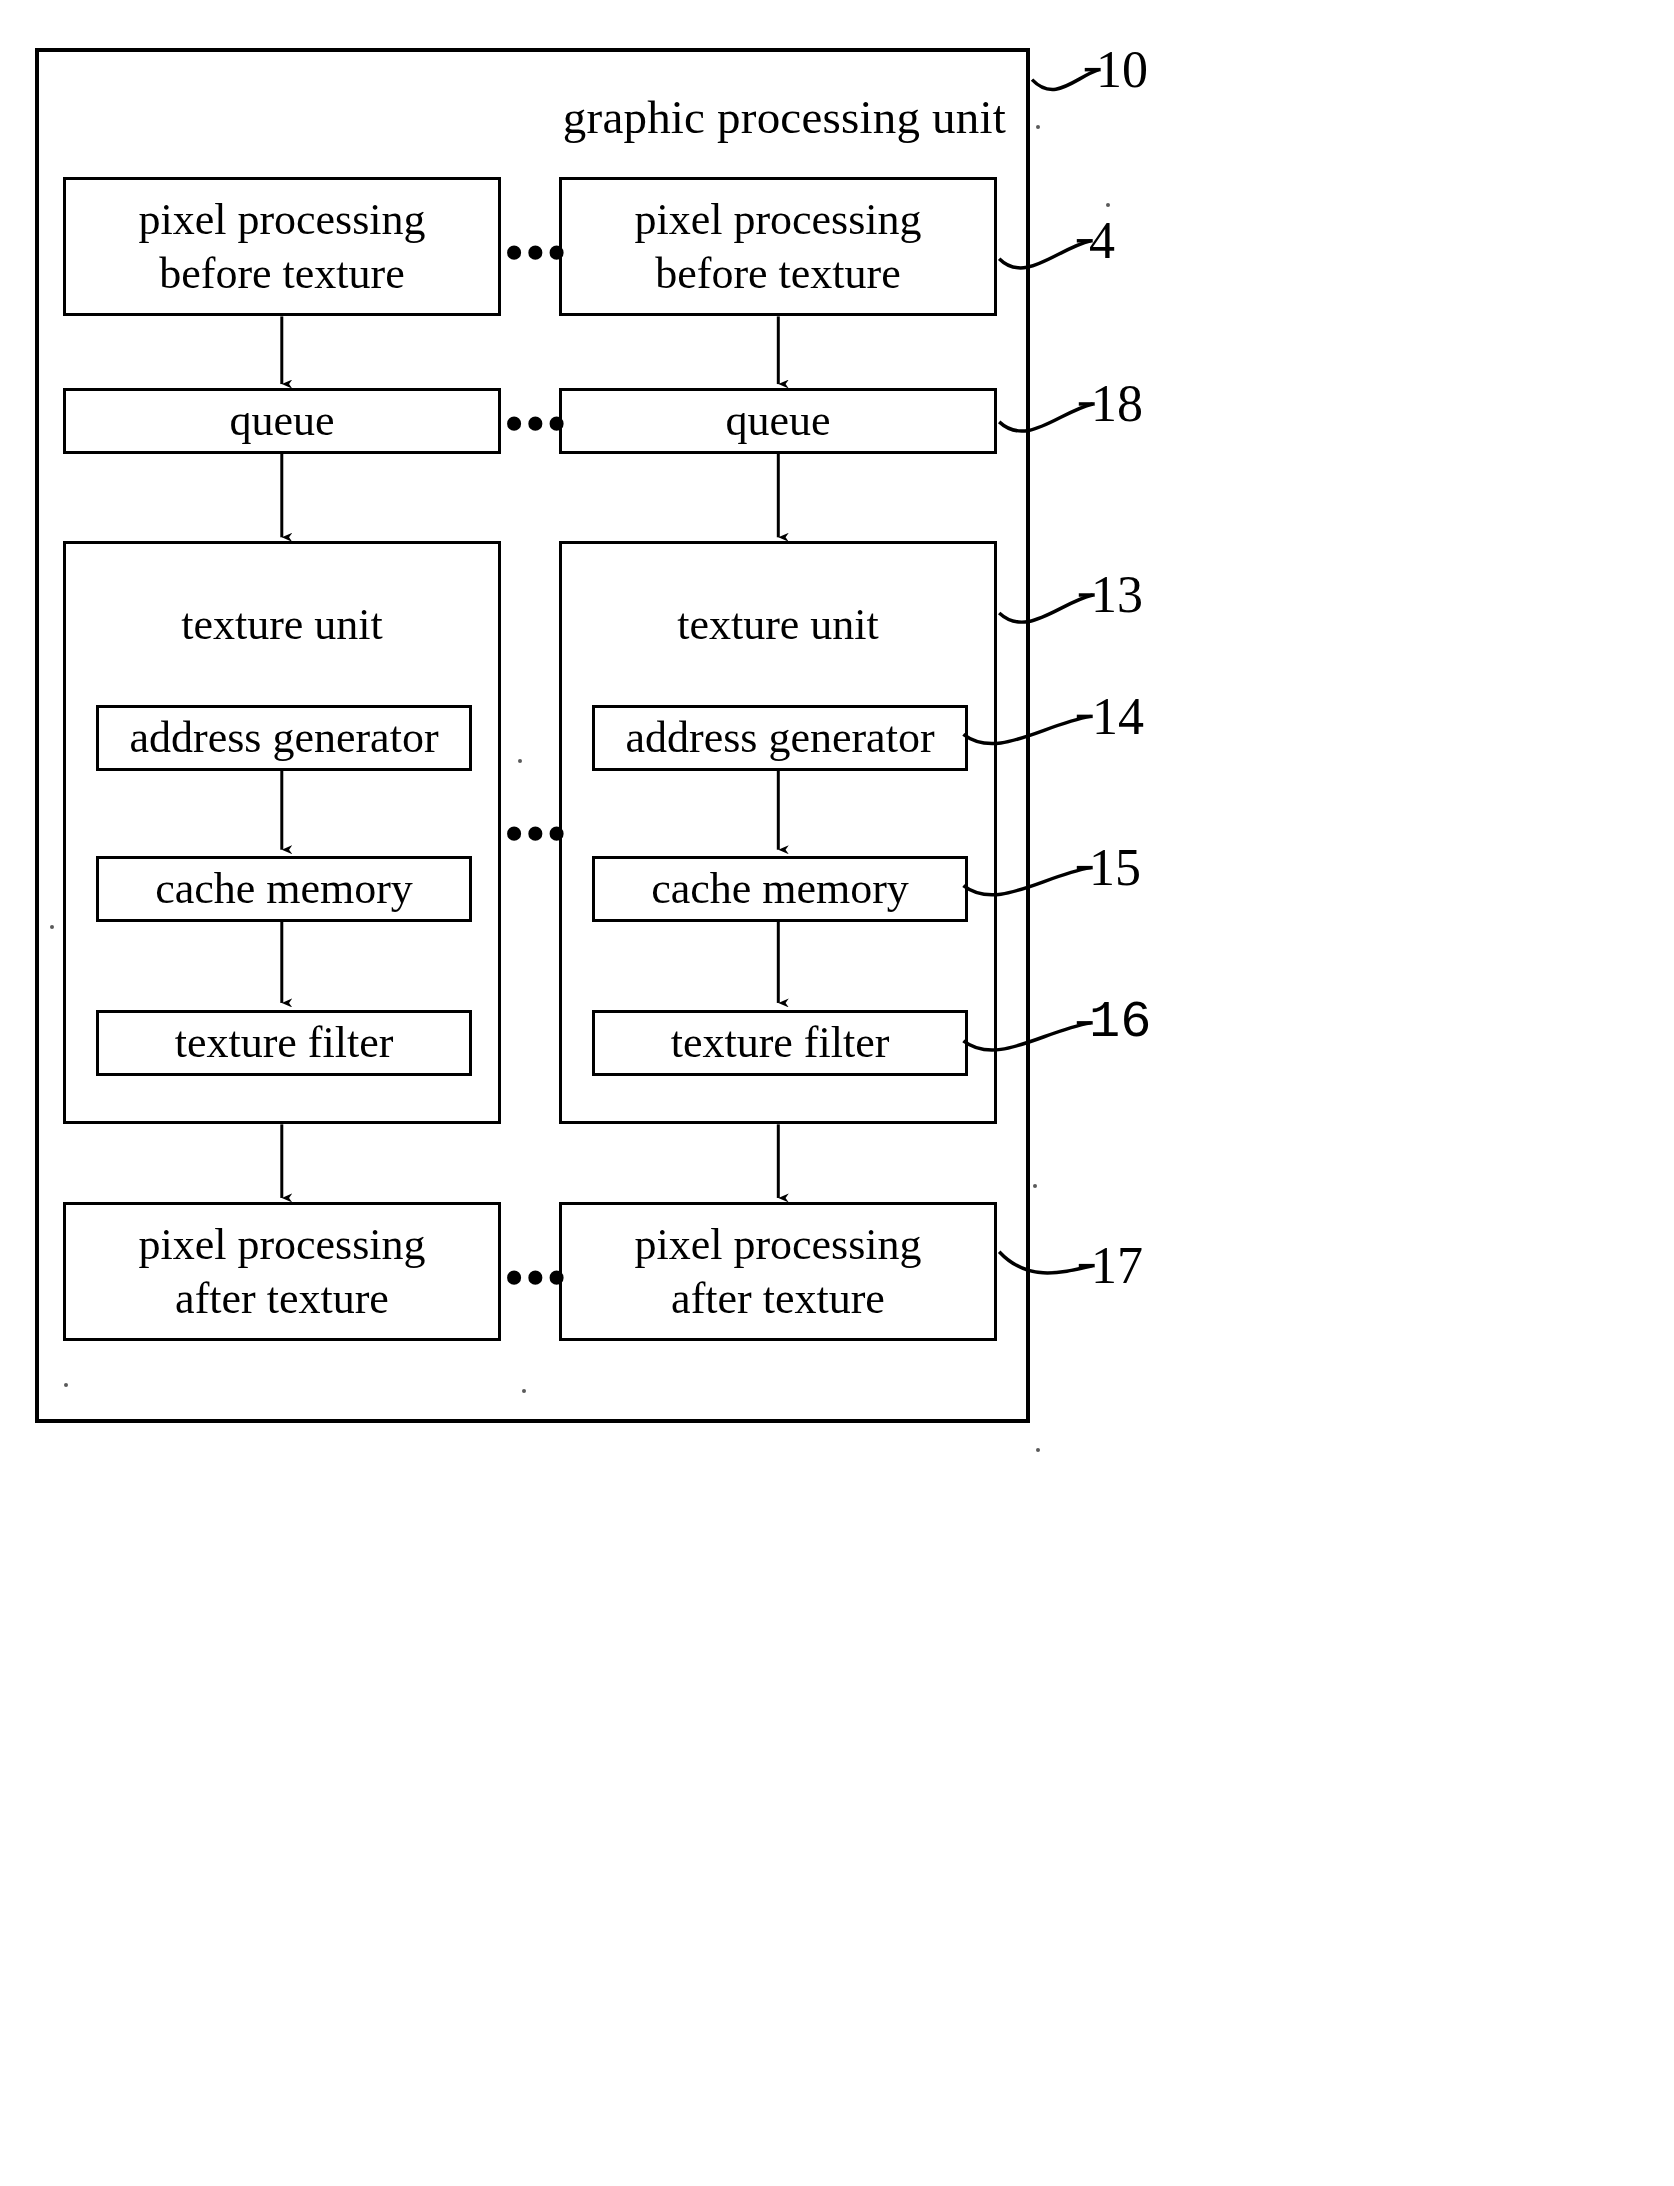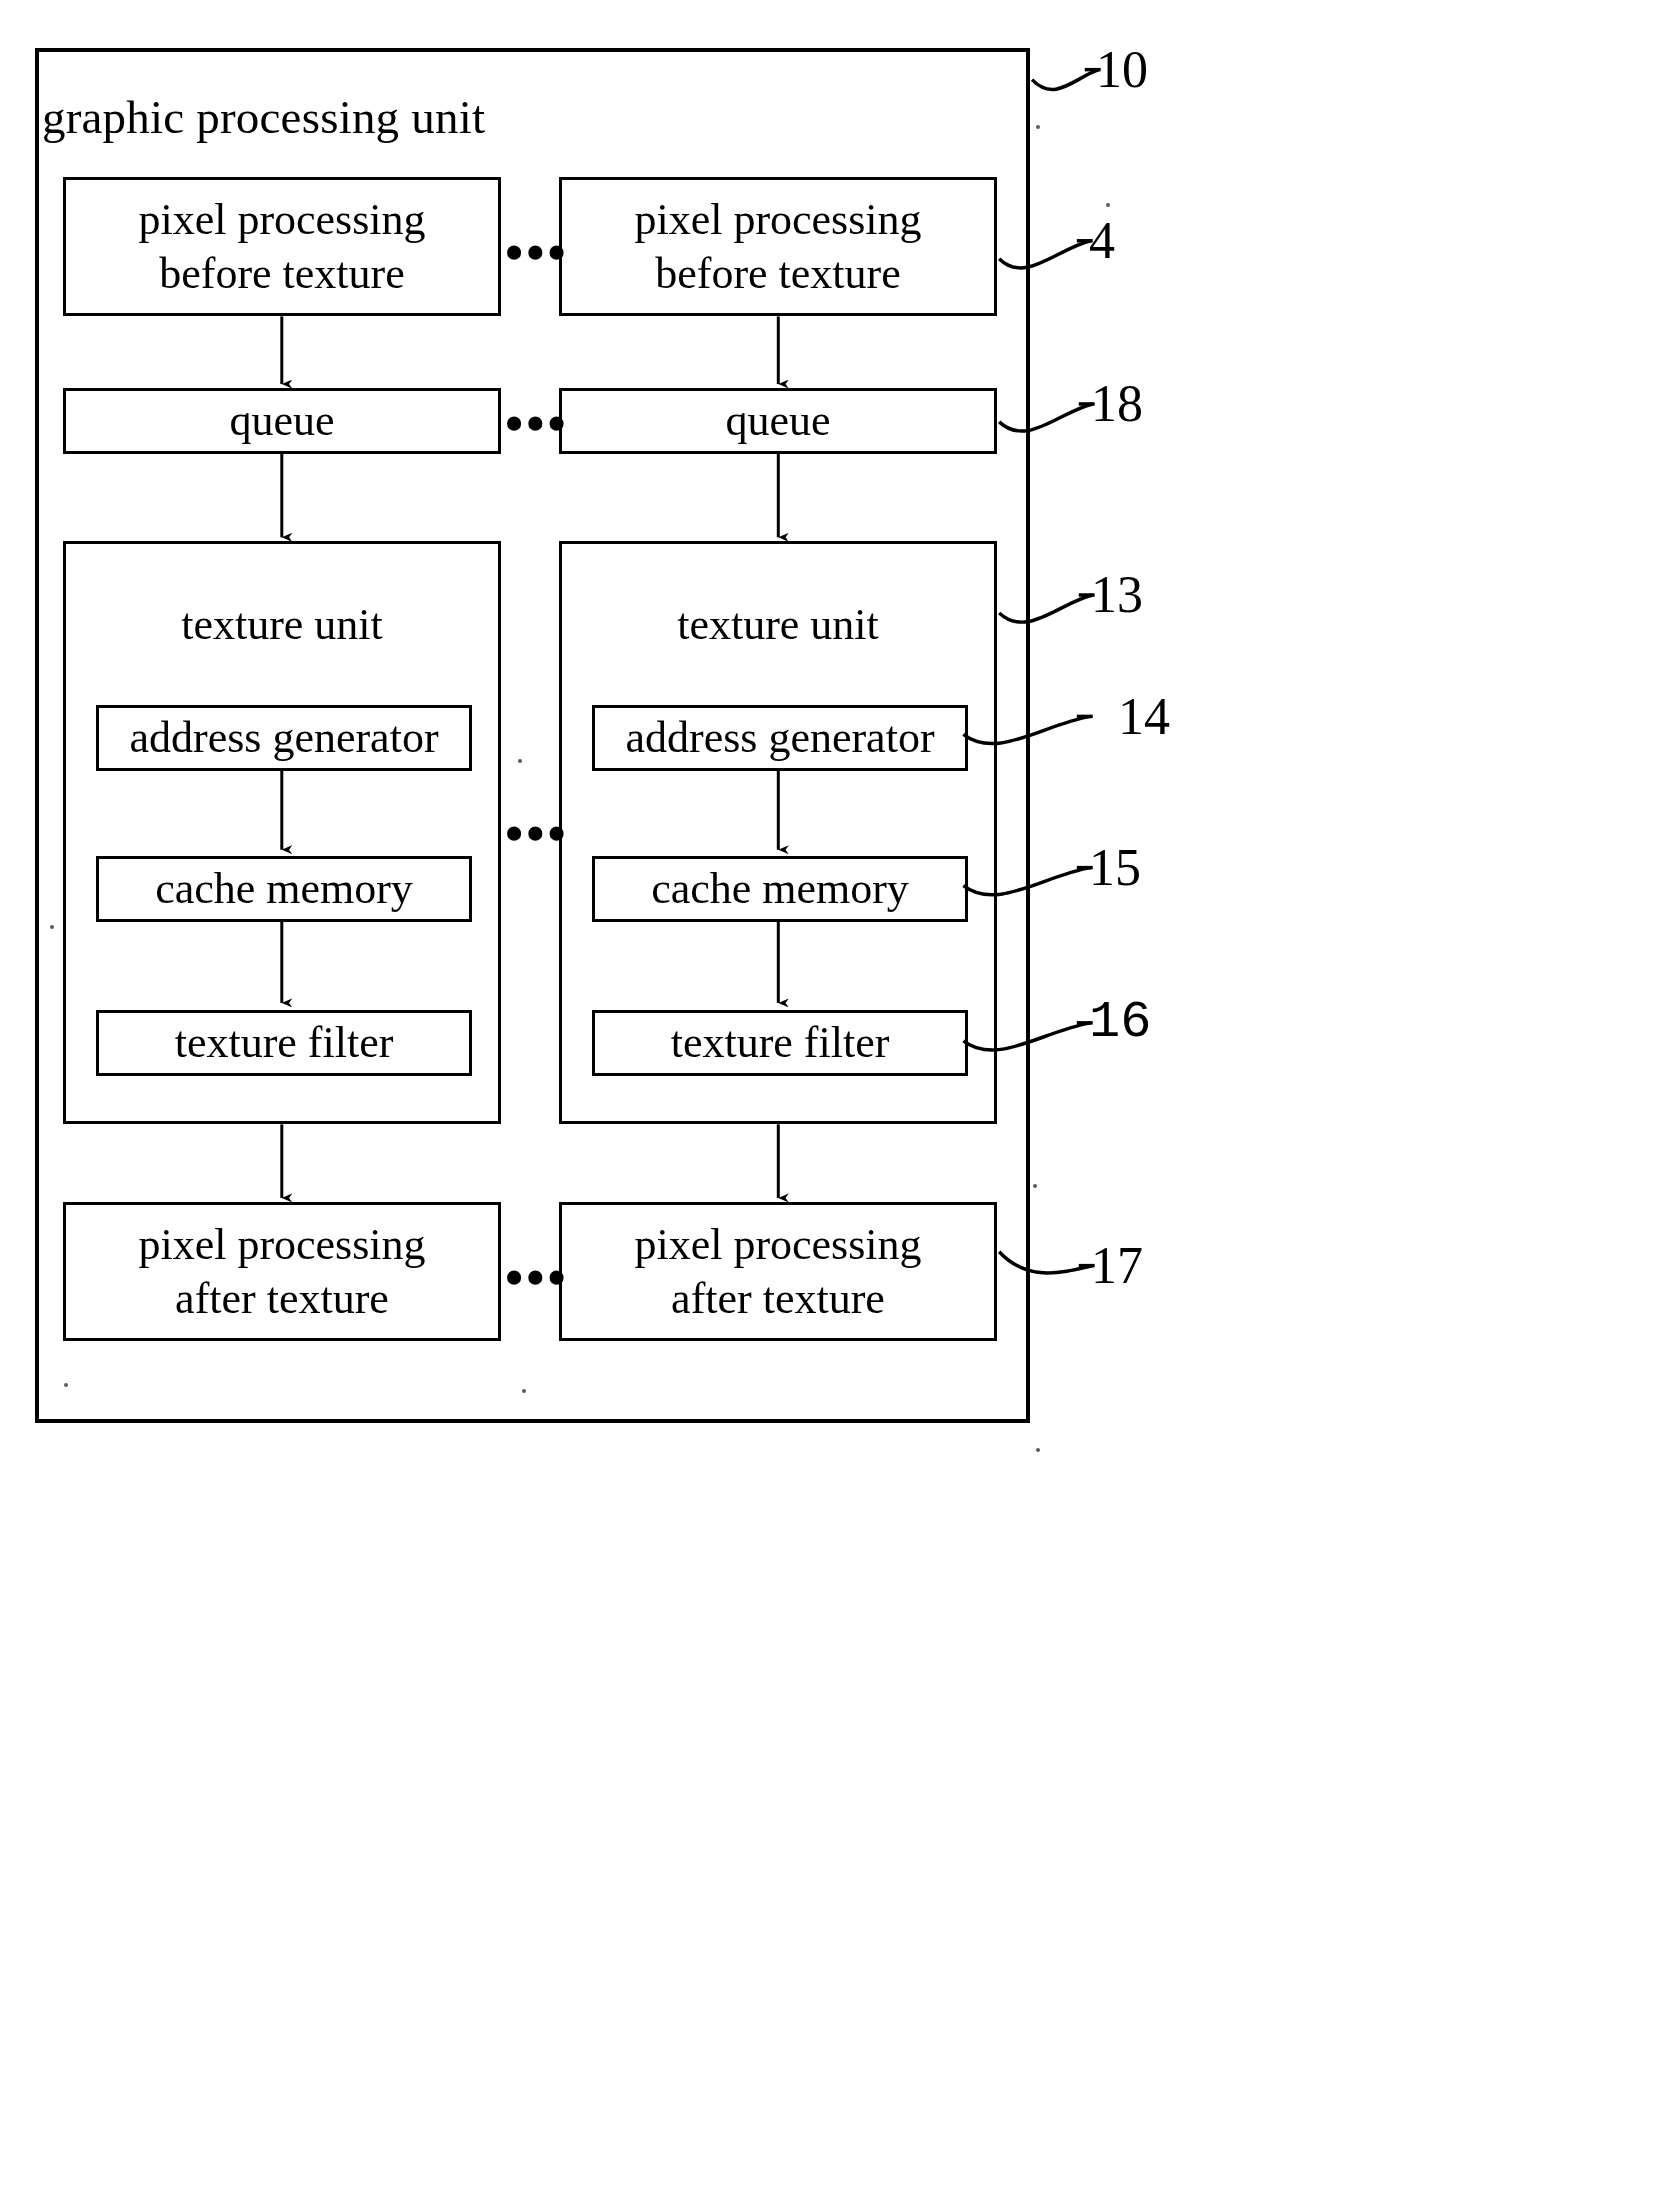--- a/index.html
+++ b/index.html
@@ -31,24 +31,24 @@
     top: 48px;
     width: 995px;
     height: 1375px;
     border: 4px solid #000;
     box-sizing: border-box;
   }
 
   
   #gpu-title {
     position: absolute;
-    left: 42px;
+    left: 35px;
     top: 88px;
     width: 971px;
-    text-align: left;
+    text-align: right;
     font-size: 47px;
     line-height: 58px;
     letter-spacing: 0.2px;
   }
 
   
   .node-box {
     position: absolute;
     border: 3px solid #000;
     box-sizing: border-box;
@@ -244,21 +244,21 @@
       <path d="M968,890 C1002,916 1048,880 1096,872"></path>
       <path d="M968,1046 C1002,1072 1048,1036 1096,1028"></path>
       <path d="M1004,1258 C1032,1288 1064,1280 1098,1272"></path>
     </g>
   </svg>
 
   <div class="ref-num" style="left:1096px; top:44px;">10</div>
   <div class="ref-num" style="left:1089px; top:215px;">4</div>
   <div class="ref-num" style="left:1091px; top:378px;">18</div>
   <div class="ref-num" style="left:1091px; top:569px;font-family:Liberation Serif, serif;">13</div>
-  <div class="ref-num" style="left:1118px; top:691px;">14</div>
+  <div class="ref-num" style="left:1092px; top:691px;">14</div>
   <div class="ref-num" style="left:1089px; top:842px;">15</div>
   <div class="ref-num" style="left:1089px; top:997px;font-family:Liberation Mono, monospace;">16</div>
   <div class="ref-num" style="left:1091px; top:1240px;">17</div>
 
   <svg style="position:absolute;left:0;top:0;width:1675px;height:2186px;pointer-events:none;" viewBox="0 0 1683 2197">
     <g stroke="#000" stroke-width="3.5">
       <line x1="1090" y1="70" x2="1106" y2="70"></line>
       <line x1="1082" y1="242" x2="1098" y2="242"></line>
       <line x1="1084" y1="406" x2="1100" y2="406"></line>
       <line x1="1084" y1="598" x2="1100" y2="598"></line>

